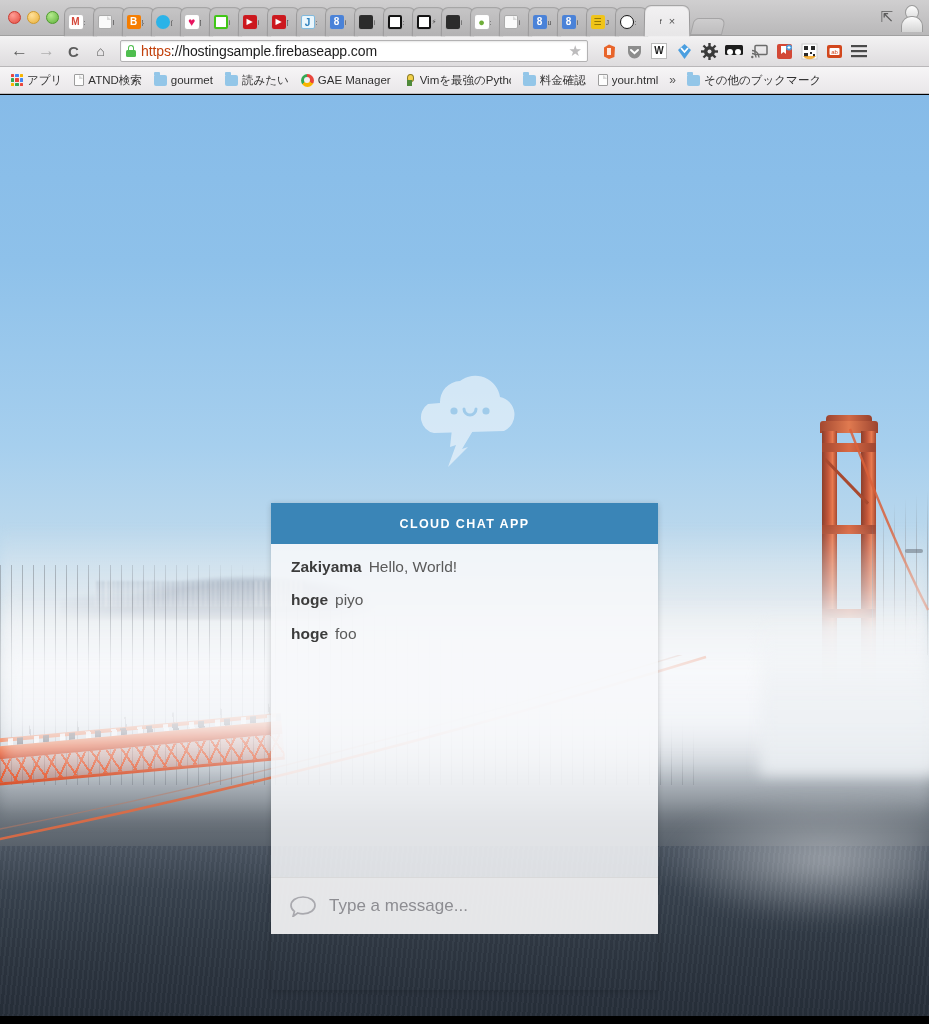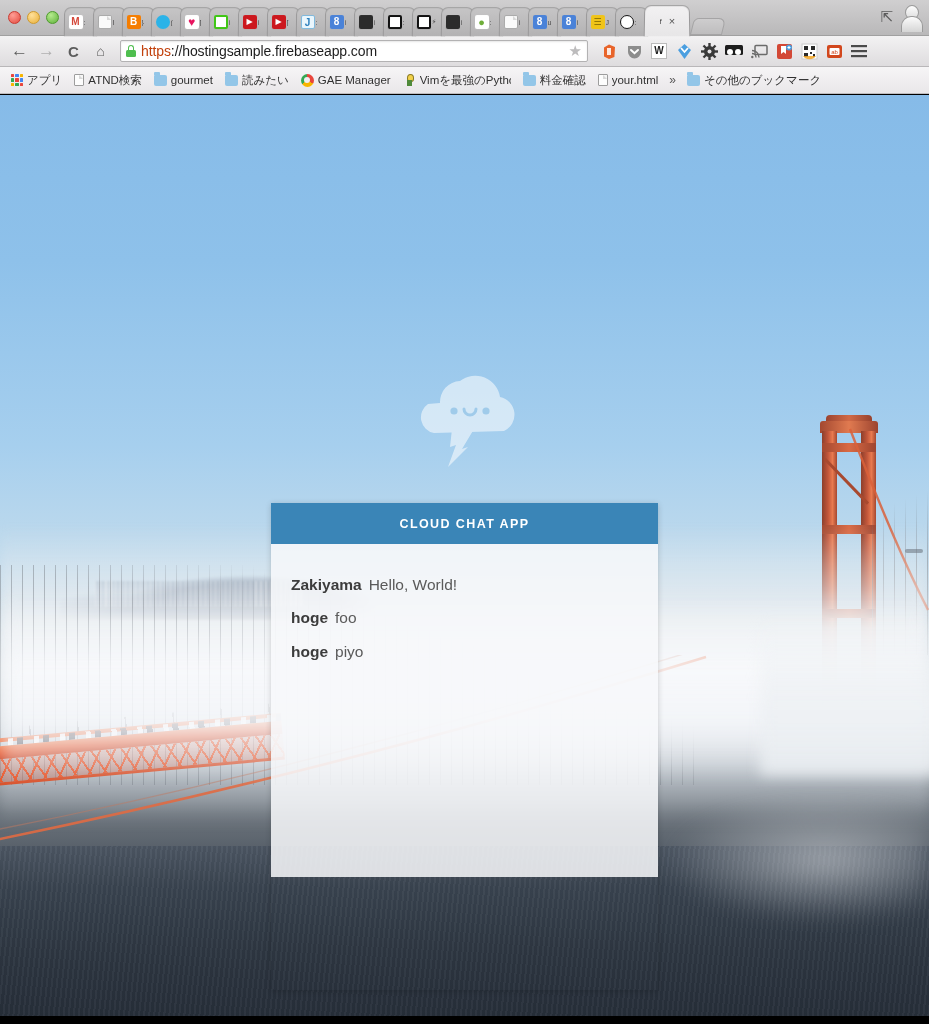--- a/index.html
+++ b/index.html
@@ -241,21 +241,21 @@
     width: 31px; height: 31px; border-radius: 50%; background: #2e90d8;
     display: flex; align-items: center; justify-content: center; flex: none; margin-right: 13px;
   }
   .name-input {
     background: transparent; border: none; outline: none; flex: 1;
     font-family: inherit; font-size: 19px; font-weight: bold; color: #ffffff;
   }
   .name-input::placeholder { color: #d3e8f8; opacity: 1; font-weight: bold; }
   .chat-body {
     height: 333px; background: rgba(247,248,250,.86);
-    padding: 24px 0 10px 0; overflow: hidden;
+    padding: 6px 0 10px 0; overflow: hidden;
   }
   .msg { padding: 5px 20px; font-size: 15.5px; color: #4a4a4a; line-height: 1.5; }
   .msg .who { font-weight: bold; color: #3c3c3c; margin-right: 7px; }
   .msg .txt { color: #5a5a5a; }
   .chat-foot {
     height: 57px; background: rgba(243,243,244,.93);
     border-top: 1px solid #d9d9da;
     display: flex; align-items: center; padding: 0 18px;
   }
   .bubble-icon { width: 28px; height: 22px; flex: none; margin-right: 12px; }
@@ -327,27 +327,35 @@
       <div class="chat-header">
         <span>CLOUD CHAT APP</span>
       </div>
 
 
       <div class="chat-body">
         <div class="msg">
           <span class="who">Zakiyama</span><span class="txt">Hello, World!</span>
         </div>
         <div class="msg">
+          <span class="who">hoge</span><span class="txt">piyo</span>
+        </div>
+        <div class="msg">
           <span class="who">hoge</span><span class="txt">foo</span>
         </div>
-        <div class="msg">
-          <span class="who">hoge</span><span class="txt">piyo</span>
-        </div>
-      </div>
-
+      </div>
+
+      <div class="chat-foot">
+        <span class="bubble-icon">
+          <svg width="28" height="22" viewBox="0 0 28 22">
+            <path d="M14 2 C21.2 2 26 6 26 10.4 C26 14.8 21.2 18.8 14 18.8 C12 18.8 10.2 18.5 8.7 18 L4 21.5 L5.4 16.4 C3.3 14.8 2 12.8 2 10.4 C2 6 6.8 2 14 2 Z" fill="none" stroke="#a9a9ae" stroke-width="1.7"></path>
+          </svg>
+        </span>
+        <input class="msg-input" type="text" value="" placeholder="Type a message..." style="">
+      </div>
 
     </div>
   </div>
 
   <div class="chrome">
 
     <div class="tabstrip">
       <div class="traffic">
         <span class="light red"></span>
         <span class="light yellow"></span>

